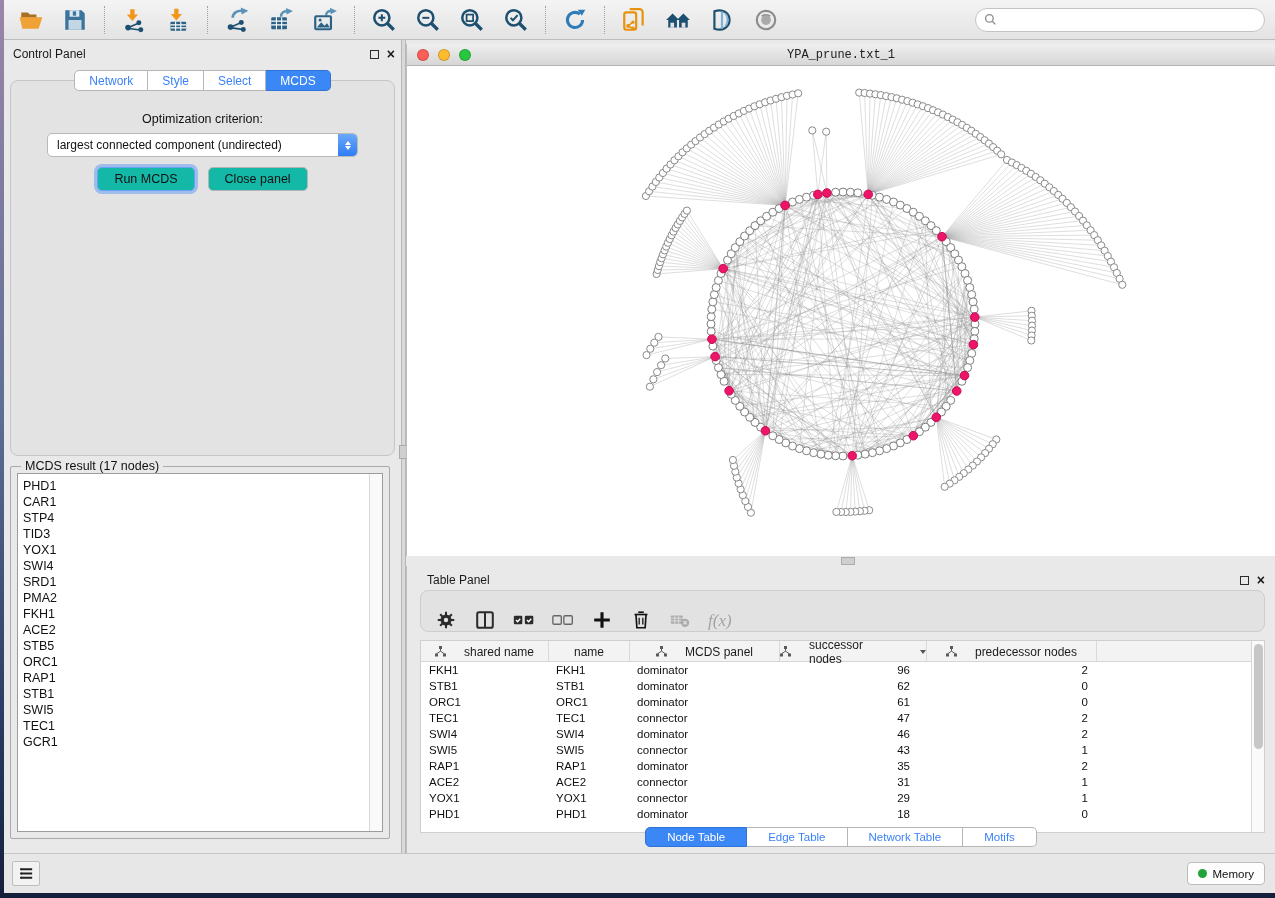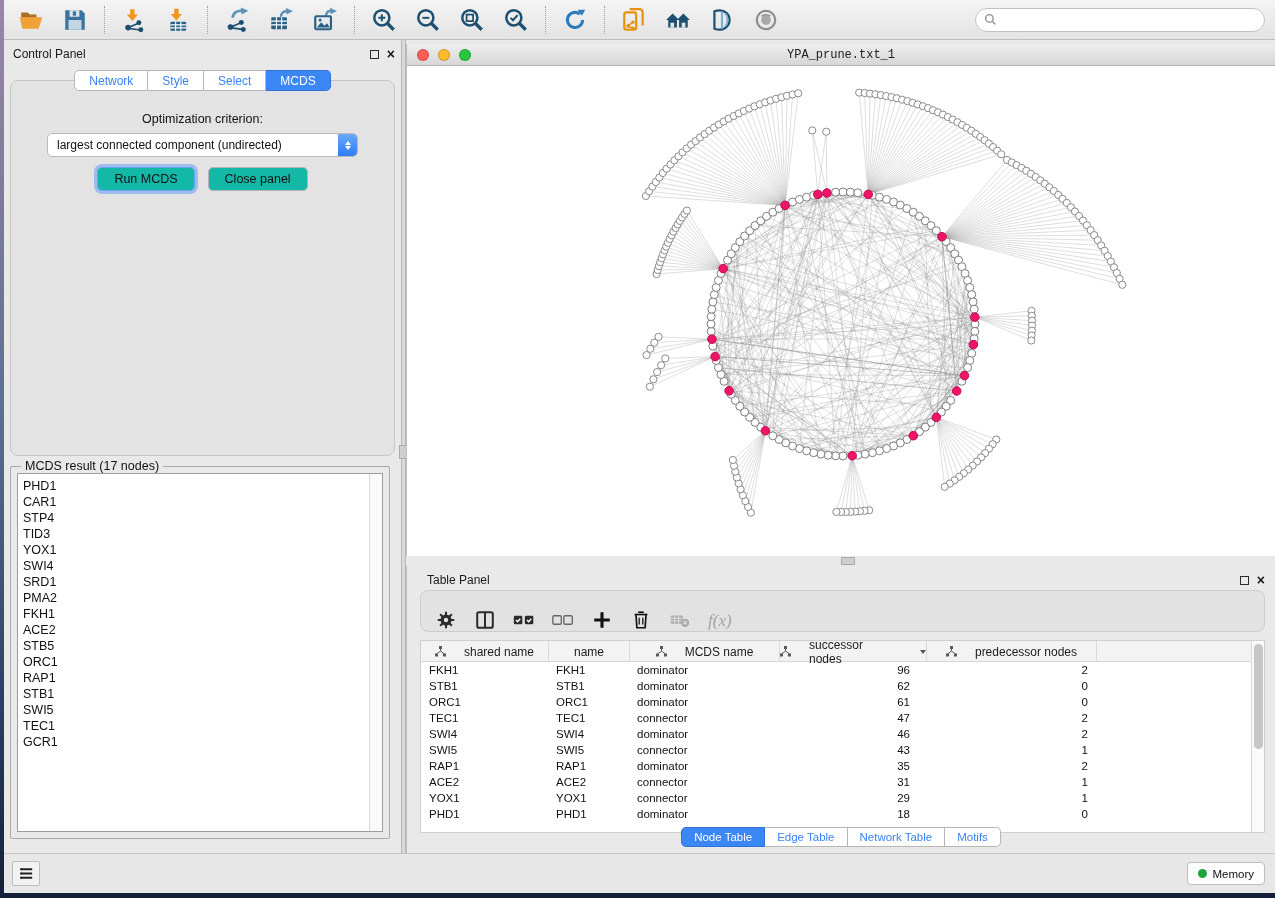--- a/index.html
+++ b/index.html
@@ -101,21 +101,21 @@
   .th:first-child { border-left:none; }
   .th svg { width:11px; height:11px; flex:0 0 auto; }
   .sort-arrow { width:0; height:0; border-left:3.5px solid transparent; border-right:3.5px solid transparent;
     border-top:4.5px solid #555; margin-left:3px; }
   .td { font-size:11.5px; color:#111; height:16px; line-height:16px; white-space:nowrap; overflow:hidden; }
   .td.left { padding-left:8px; text-align:left; }
   .td.right { padding-right:16px; text-align:right; }
   .td.right2 { padding-right:8px; text-align:right; }
 
   #tp-tabs { position:absolute; left:0; right:0; bottom:6px; display:flex; justify-content:center; }
-  #tp-tabs .seg-tab { height:20px; font-size:11.5px; padding:0 12px; }
+  #tp-tabs .seg-tab { height:20px; font-size:11.5px; padding:0 21px; }
 
   
   #status-bar { position:absolute; left:0; right:0; bottom:0; height:40px; background:#e7e7e7; border-top:1px solid #c6c6c6; }
   #tasks-btn { position:absolute; left:8px; top:7px; width:28px; height:25px; background:#f2f2f2;
     border:1px solid #bdbdbd; border-radius:2px; display:flex; align-items:center; justify-content:center; }
   #memory-btn { position:absolute; right:10px; top:8px; height:23px; background:#fdfdfd; border:1px solid #bdbdbd;
     border-radius:4px; display:flex; align-items:center; gap:5px; padding:0 10px; font-size:11.5px; color:#111; }
   #memory-dot { width:9px; height:9px; border-radius:50%; background:#1fa33a; }
 </style>
 </head>
@@ -1190,21 +1190,21 @@
             </div>
             <div class="th">
               <svg viewBox="0 0 11 11">
                 <g fill="#5a5a5a">
                   <rect x="4" y="0" width="3" height="3"></rect>
                   <rect x="0" y="7.5" width="3" height="3"></rect>
                   <rect x="8" y="7.5" width="3" height="3"></rect>
                 </g>
                 <path d="M5.5 3v2.2M5.5 5.2L1.5 7.8M5.5 5.2l4 2.6" stroke="#5a5a5a" stroke-width="1" fill="none"></path>
               </svg>
-              <span>MCDS name</span>
+              <span>MCDS panel</span>
             </div>
             <div class="th">
               <svg viewBox="0 0 11 11">
                 <g fill="#5a5a5a">
                   <rect x="4" y="0" width="3" height="3"></rect>
                   <rect x="0" y="7.5" width="3" height="3"></rect>
                   <rect x="8" y="7.5" width="3" height="3"></rect>
                 </g>
                 <path d="M5.5 3v2.2M5.5 5.2L1.5 7.8M5.5 5.2l4 2.6" stroke="#5a5a5a" stroke-width="1" fill="none"></path>
               </svg>

